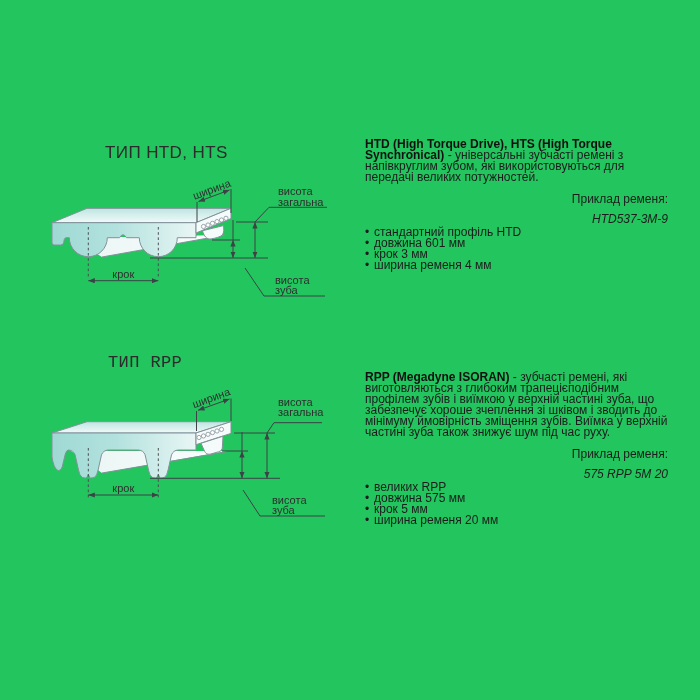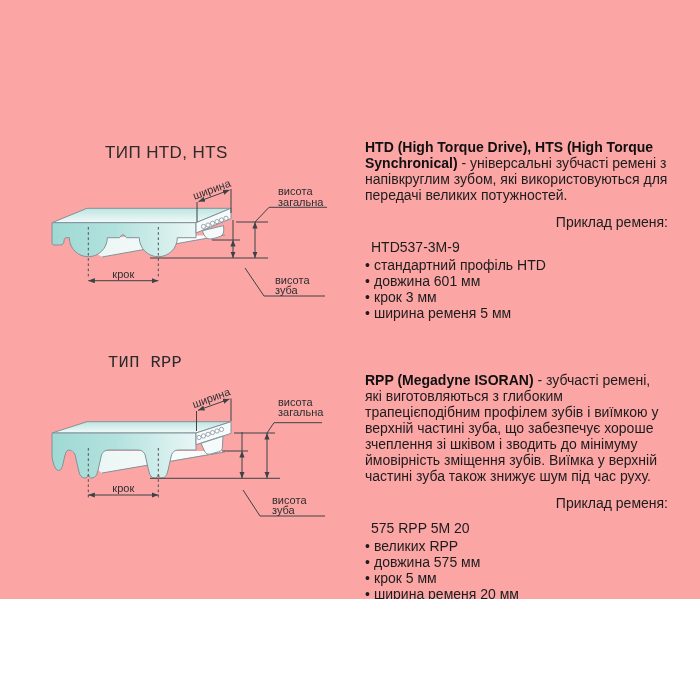--- a/index.html
+++ b/index.html
@@ -1,23 +1,23 @@
 <!DOCTYPE html>
 <html><head>
 <meta charset="utf-8">
 <style>
   html,body{margin:0;padding:0;background:#ffffff;}
-  .canvas{position:relative;width:700px;height:599px;background:#fca5a5;
+  .canvas{position:relative;width:700px;height:700px;background:#22c55e;
           font-family:"Liberation Sans",sans-serif;overflow:hidden;}
   .sec-title{position:absolute;font-size:17px;letter-spacing:.4px;color:#2b2b2b;white-space:nowrap;}
-  .txt{position:absolute;width:303px;font-size:14px;line-height:16px;color:#1c1c1c;}
+  .txt{position:absolute;width:303px;font-size:12px;line-height:11px;color:#1c1c1c;}
   .txt p{margin:0;}
   .lead b{color:#101010;}
   .ex-label{margin-top:11px !important;text-align:right;}
-  .ex-code{margin-top:9px !important;padding-left:6px;}
+  .ex-code{margin-top:9px !important;font-style:italic;padding-left:6px;text-align:right;}
   .blist{margin-top:2px;}
   .bitem{display:flex;}
   .blt{width:9px;flex:none;}
   .diagram{position:absolute;}
   .diagram text{font-size:11px;fill:#2e2e2e;font-family:"Liberation Sans",sans-serif;}
   .oln{stroke:#83929a;stroke-width:1;stroke-linejoin:round;}
   .dim{stroke:#3c4246;stroke-width:1;fill:none;}
   .dsh{stroke:#4a4f52;stroke-width:1;stroke-dasharray:2.6,2.6;}
 </style>
 </head>
@@ -103,21 +103,21 @@
       <div class="bitem">
           <span class="blt">•</span>
           <span>довжина 601 мм</span>
         </div>
       <div class="bitem">
           <span class="blt">•</span>
           <span>крок 3 мм</span>
         </div>
       <div class="bitem">
           <span class="blt">•</span>
-          <span>ширина ременя 5 мм</span>
+          <span>ширина ременя 4 мм</span>
         </div>
     </div>
   </div>
 
   <div class="sec-title" style="left:108px;top:353px;font-family:Liberation Mono, monospace;">ТИП RPP</div>
 
   <svg class="diagram" style="left:35px;top:380px;" width="300" height="142" viewBox="0 0 300 142">
     <defs>
       <linearGradient id="gt2" x1="0" y1="0" x2="0" y2="1">
         <stop offset="0" stop-color="#bde5e1"></stop>

